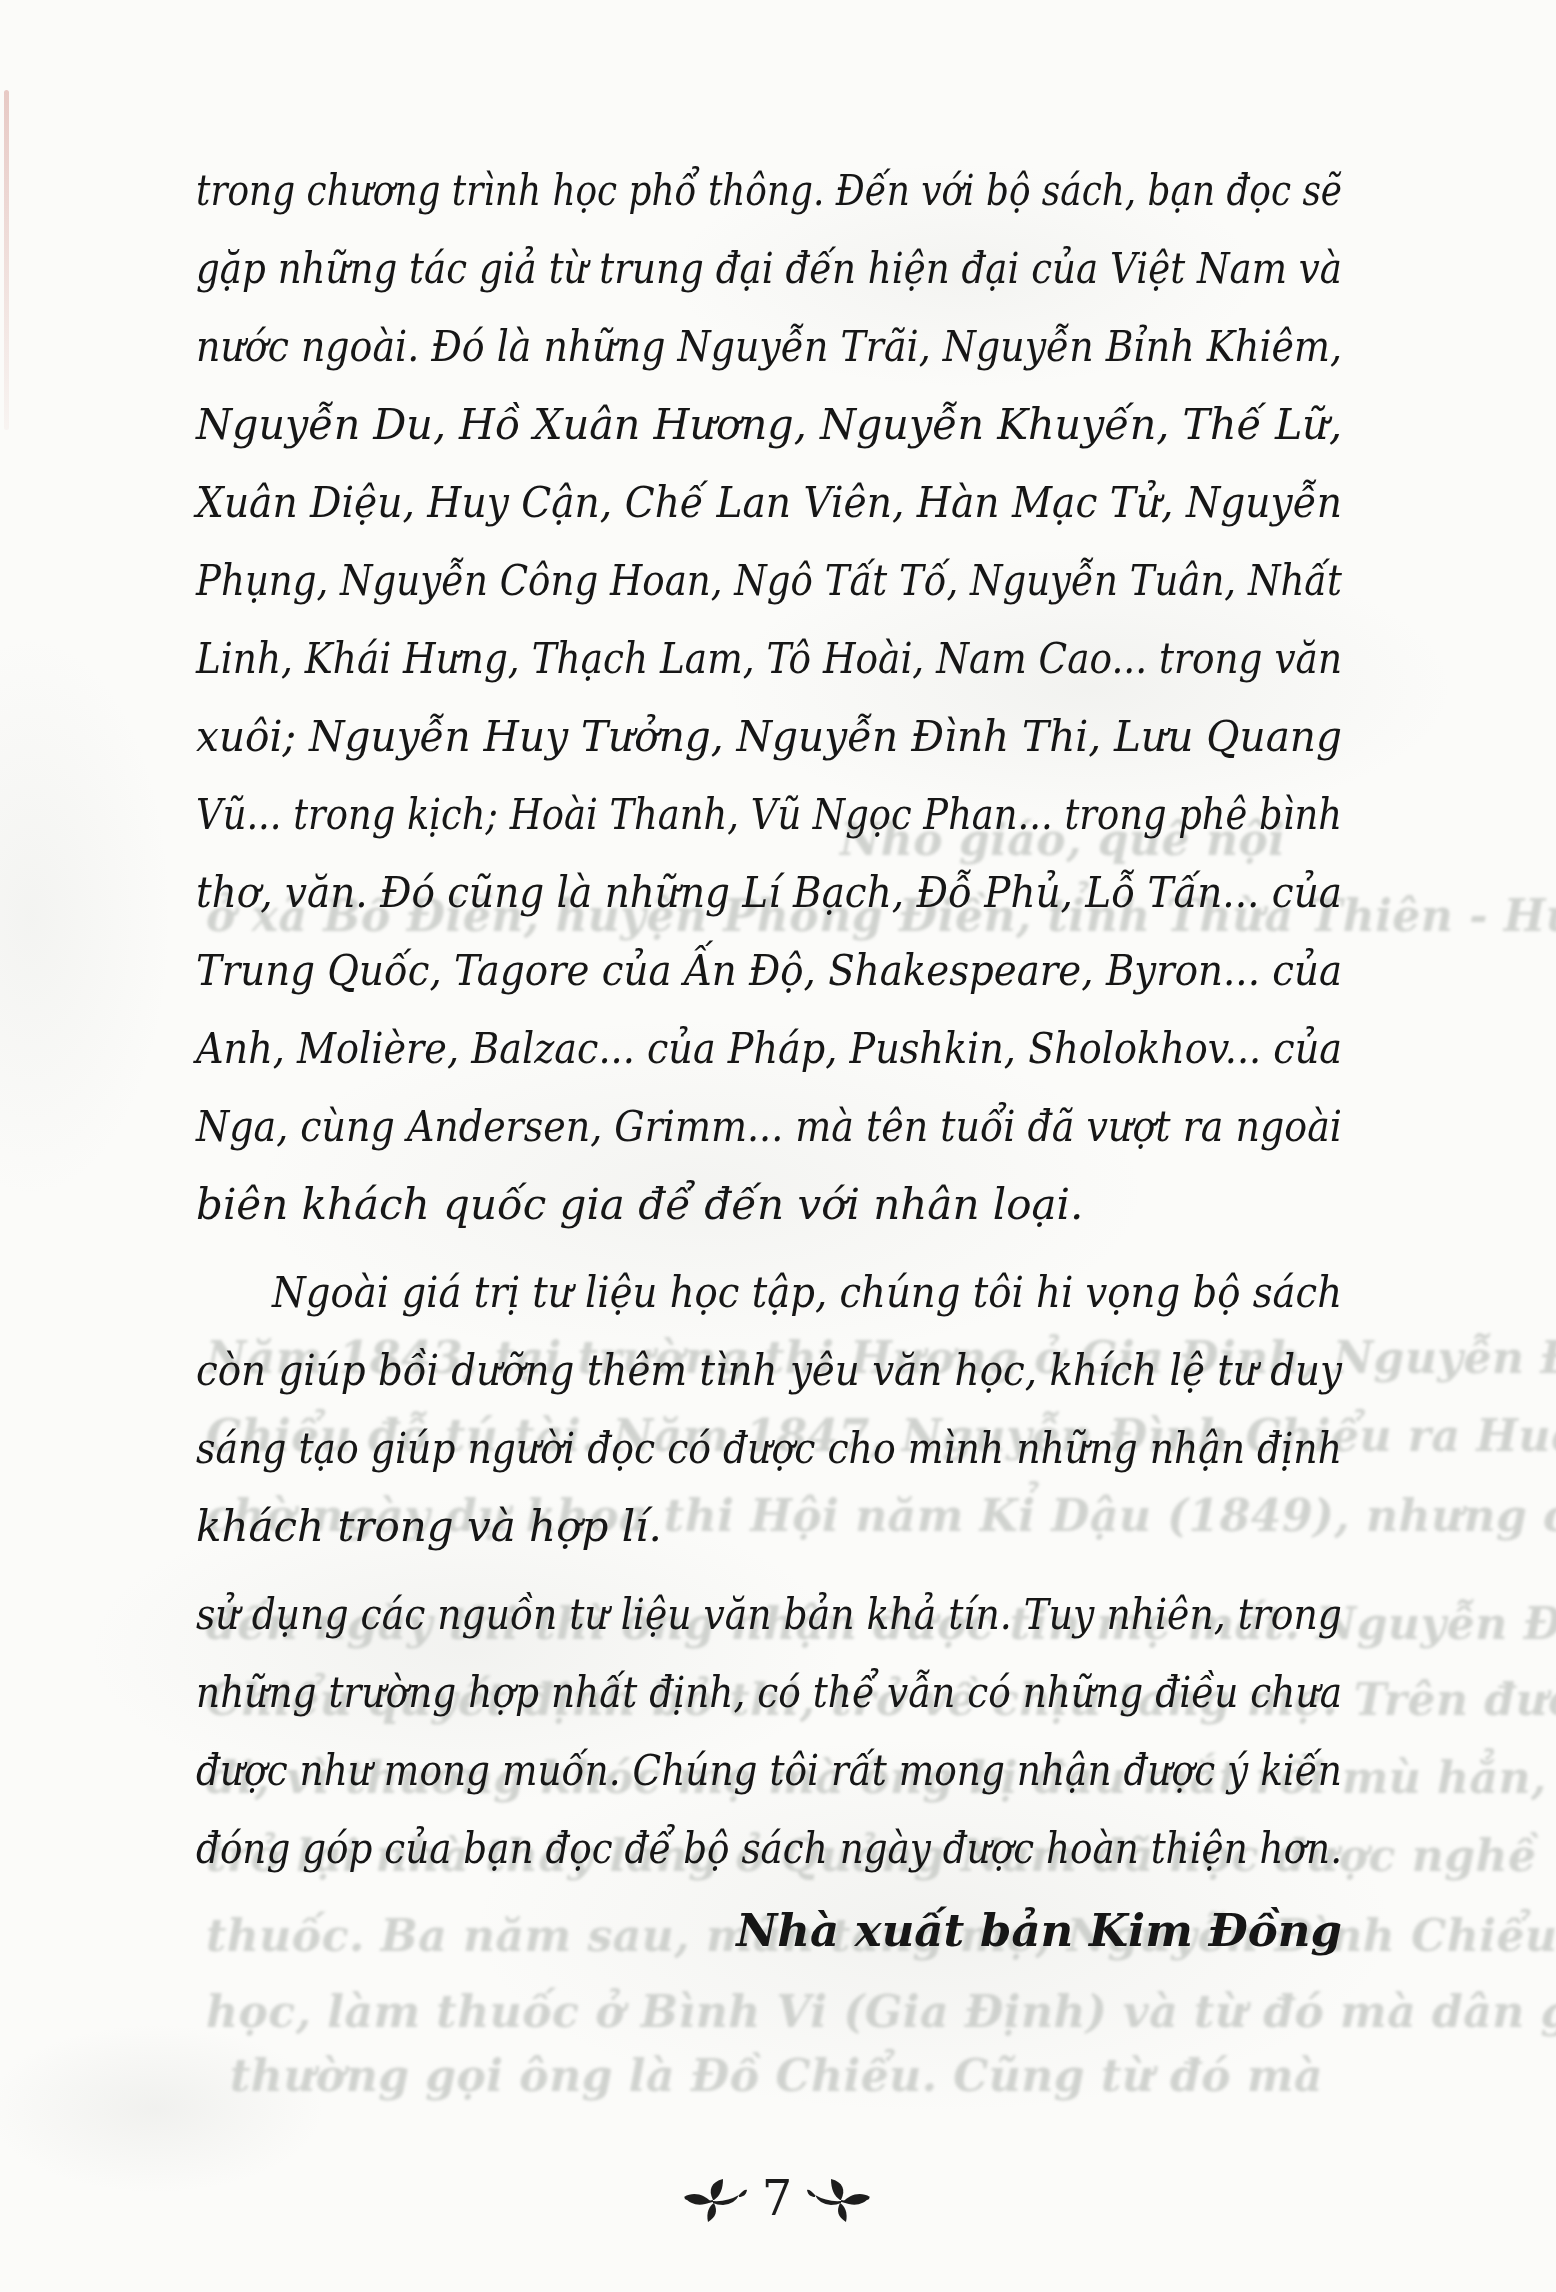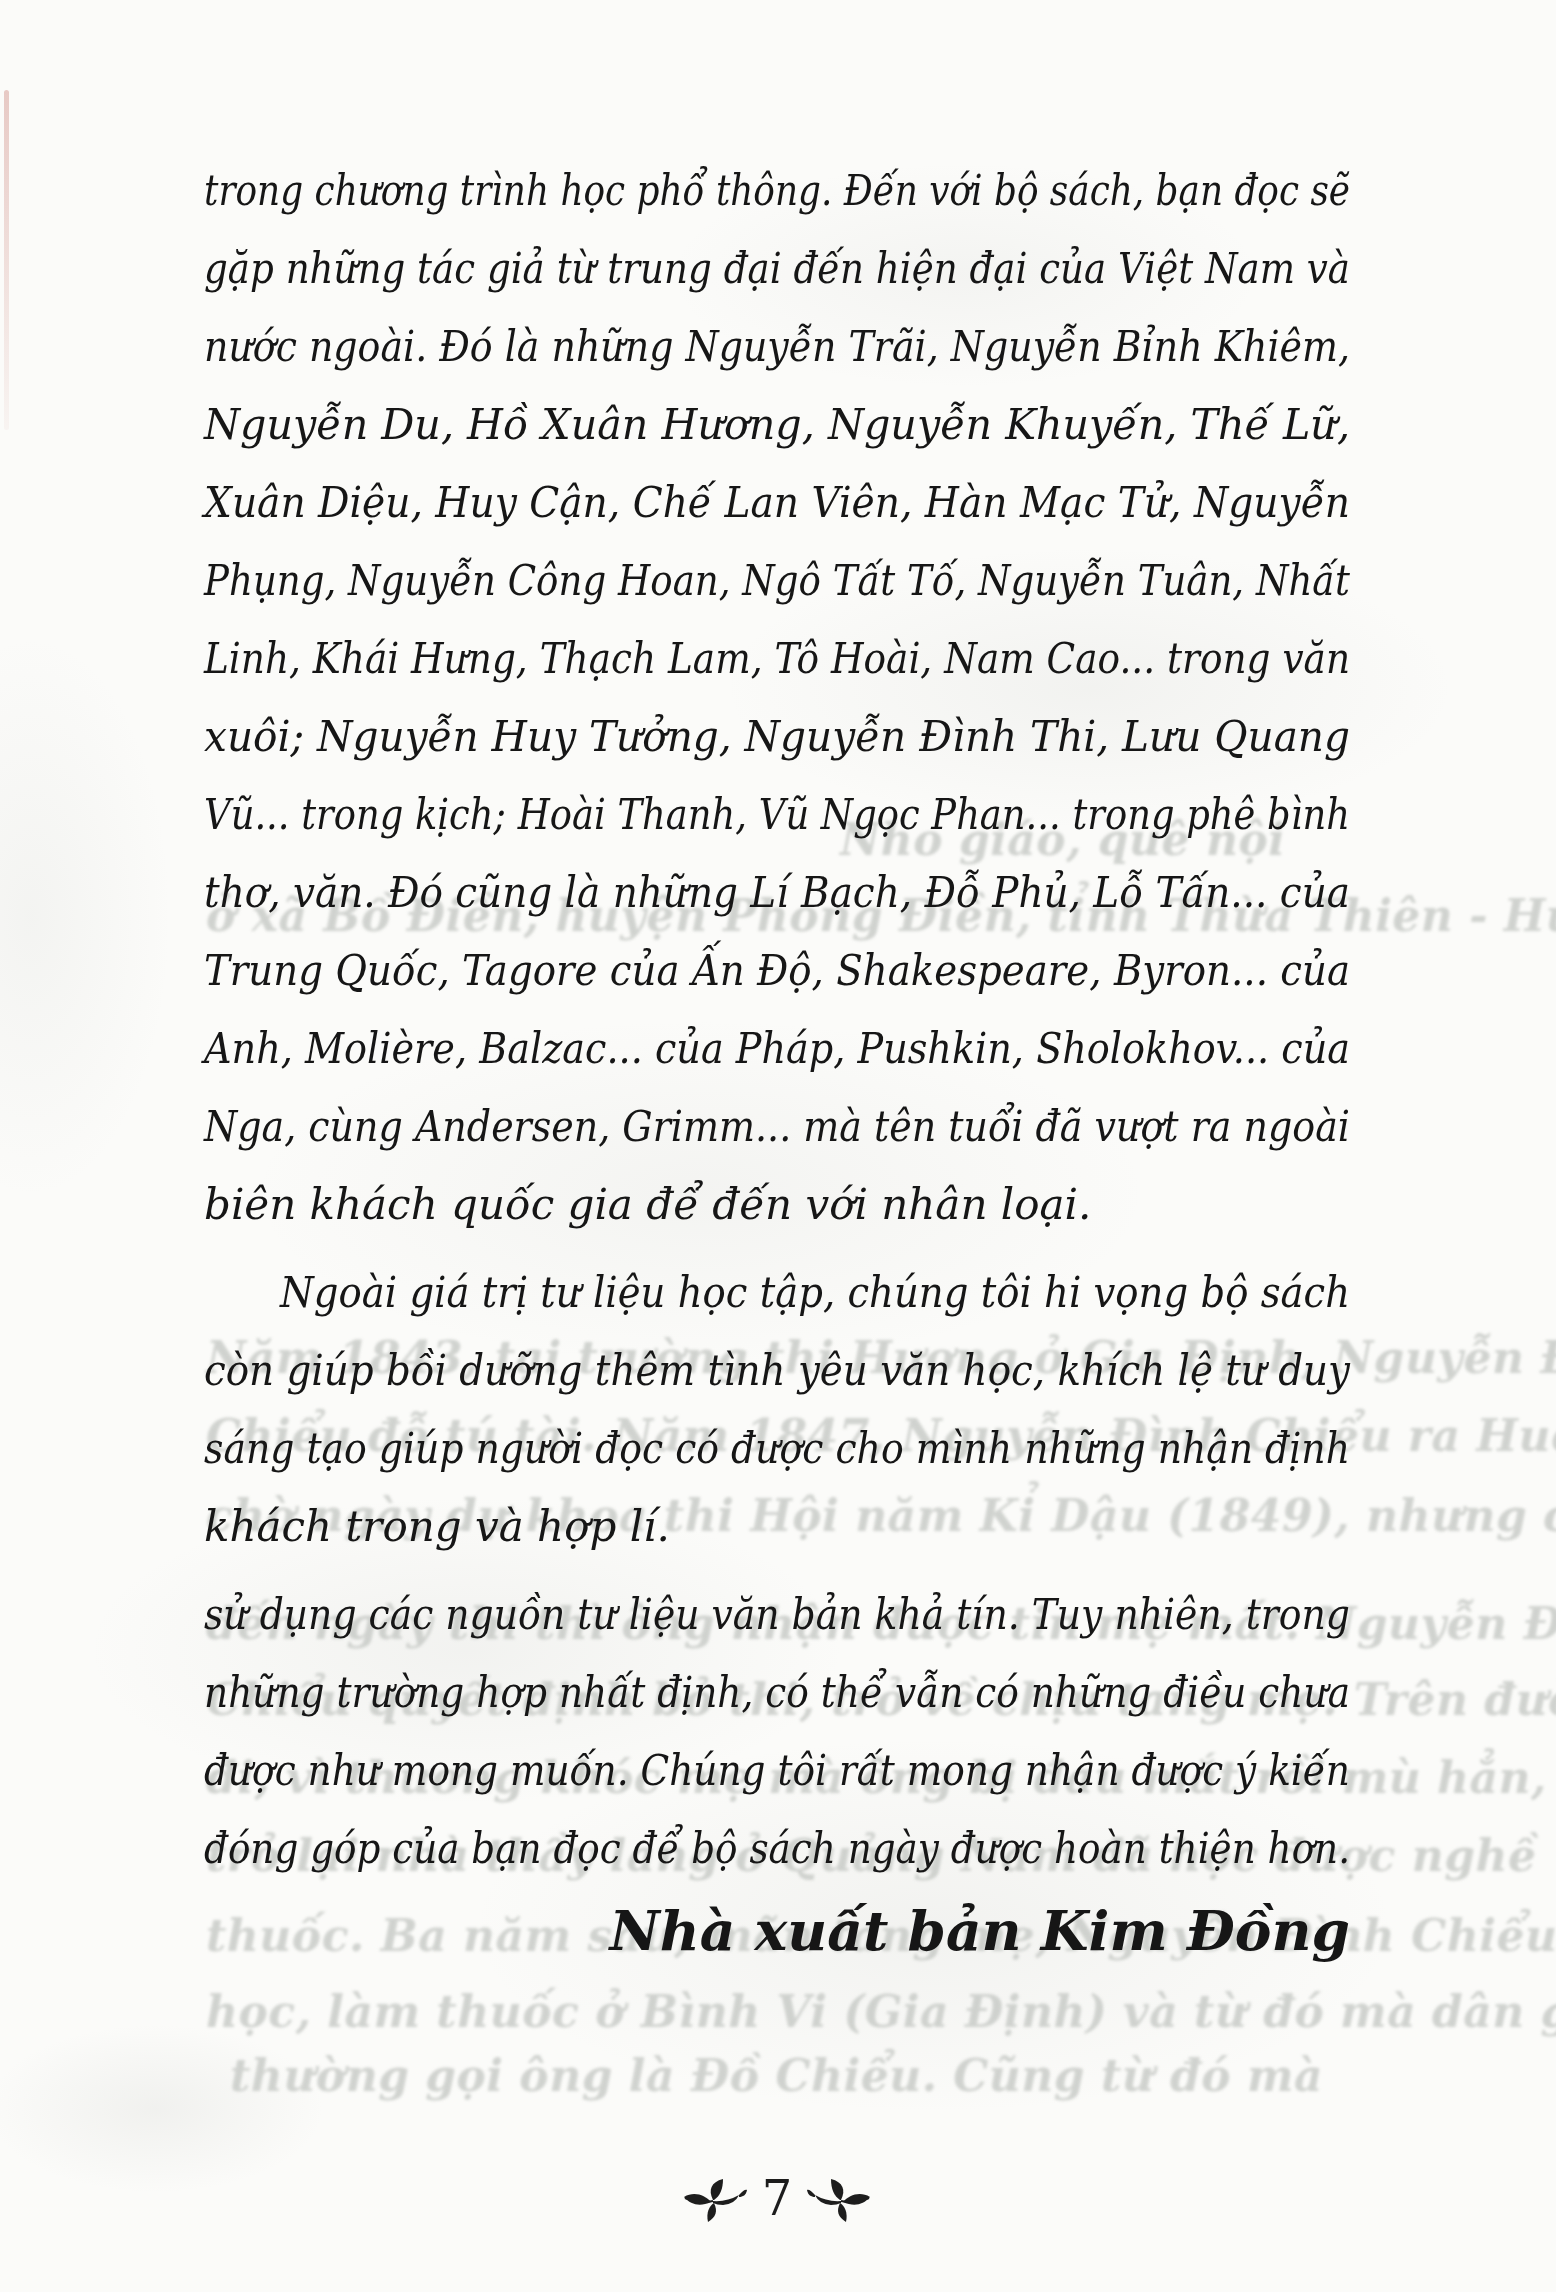--- a/index.html
+++ b/index.html
@@ -36,31 +36,31 @@
   .ghost-line{
     position:absolute;
     font-style:italic;font-weight:bold;
     font-size:44px;line-height:56px;white-space:nowrap;
     color:#c6c9c5;opacity:.8;
     filter:blur(1.6px);
     letter-spacing:.5px;
   }
   
   #text-block{
-    position:absolute;left:204px;top:152px;width:1146px;
+    position:absolute;left:196px;top:152px;width:1146px;
     font-size:42px;line-height:78px;font-style:italic;
   }
   .paragraph{margin:0 0 0 0;padding:0;}
   .paragraph + .paragraph{margin-top:10px;}
   .line{height:78px;line-height:78px;white-space:nowrap;overflow:visible;}
   .line.indent{padding-left:76px;}
   .ln{display:inline-block;vertical-align:top;}
   #signature-row{
     text-align:right;height:78px;line-height:78px;margin-top:4px;
-    font-weight:bold;font-style:italic;font-size:55px;
+    font-weight:bold;font-style:italic;font-size:45px;
   }
   
   #footer{
     position:absolute;left:204px;top:2158px;width:1146px;height:84px;
     display:flex;align-items:center;justify-content:center;gap:15px;
   }
   #page-number{
     font-size:48px;font-style:normal;color:#1c1c1c;line-height:1;
     transform:translateY(-2px);
   }

